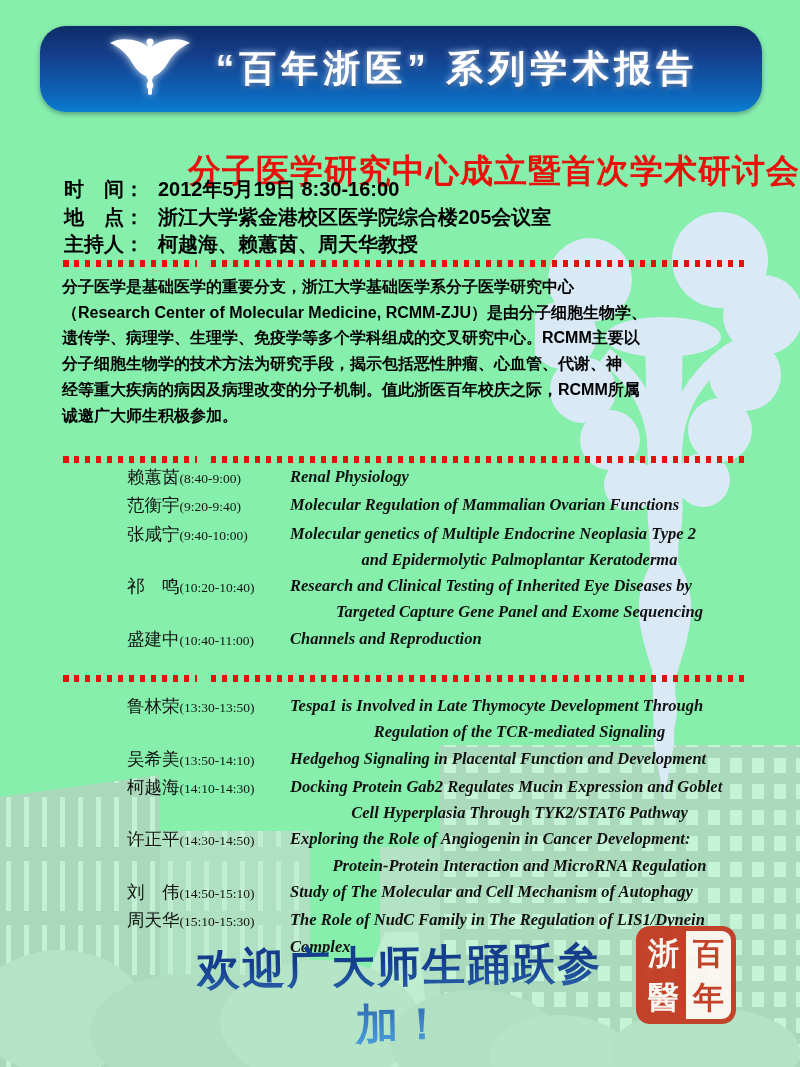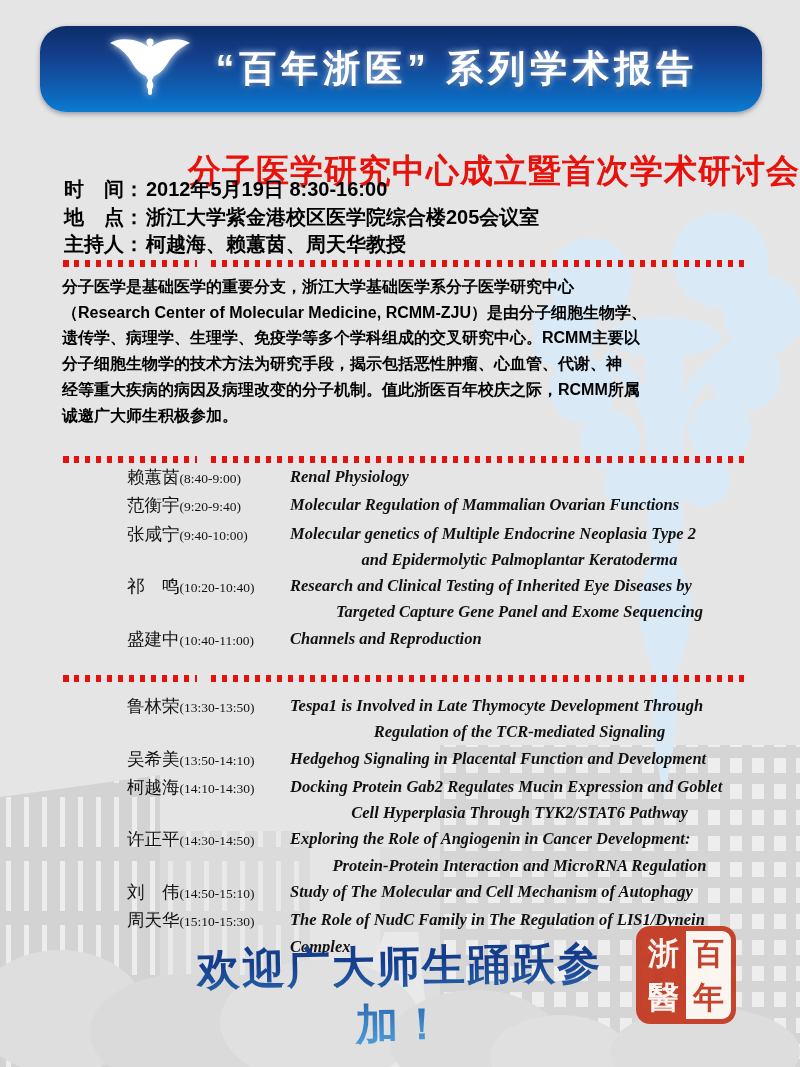--- a/index.html
+++ b/index.html
@@ -1,36 +1,36 @@
 <!DOCTYPE html>
 <html><head>
 <meta charset="utf-8">
 <style>
   html,body{margin:0;padding:0;background:#fff;}
-  .page{position:relative;width:800px;height:1067px;background:#e5e5e5;overflow:hidden;
+  .page{position:relative;width:800px;height:1067px;background:#86efac;overflow:hidden;
         font-family:"Liberation Sans",sans-serif;}
 
   
   .photo{position:absolute;left:0;bottom:0;width:800px;height:340px;opacity:.55;}
   .watermark{position:absolute;left:535px;top:185px;width:265px;height:650px;}
 
   
   .banner{position:absolute;left:40px;top:26px;width:722px;height:86px;border-radius:26px;
           background:linear-gradient(180deg,#0d2c68 0%,#143f8c 35%,#0d66ba 80%,#0a7dd2 100%);
           display:flex;align-items:center;justify-content:center;gap:20px;
           box-shadow:0 2px 5px rgba(0,0,40,.35);}
   .banner-text{color:#fff;font-size:37px;font-weight:700;letter-spacing:5px;white-space:nowrap;
           text-shadow:0 0 6px rgba(200,230,255,.9),0 2px 3px rgba(0,0,40,.55);}
   .logo-icon{filter:drop-shadow(0 0 4px rgba(230,245,255,.95));flex:0 0 auto;}
 
   
   .main-title{position:absolute;left:0;top:127px;width:100%;text-align:right;
           color:#e8120c;font-size:33px;font-weight:700;letter-spacing:1px;}
   .info{position:absolute;left:64px;top:176px;line-height:27.6px;font-size:20px;font-weight:700;color:#000;}
-  .ilabel{margin-right:2px;}
+  .ilabel{margin-right:14px;}
 
   
   .dots{position:absolute;left:63px;width:684px;height:7px;display:flex;}
   .dots .seg{height:7px;background:repeating-linear-gradient(90deg,#e3120d 0 5.5px,transparent 5.5px 11px);}
   .dots .seg1{width:134px;margin-right:14px;}
   .dots .seg2{flex:1;}
   .d1{top:260px}.d2{top:456px}.d3{top:675px}
 
   
   .intro{position:absolute;left:62px;top:274px;width:688px;font-size:16px;font-weight:700;

